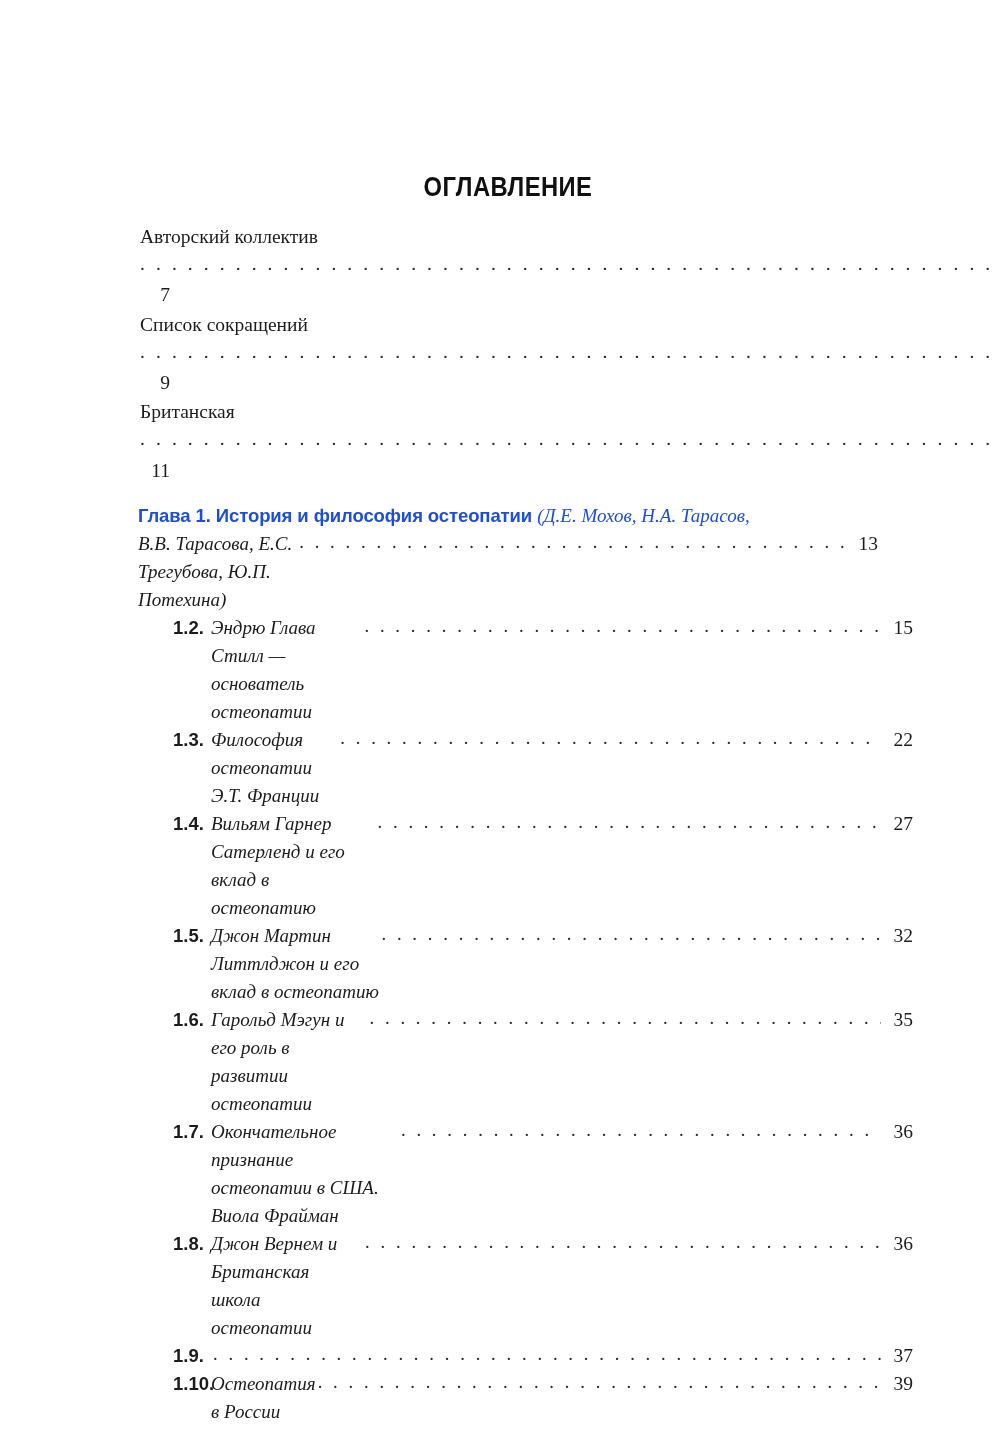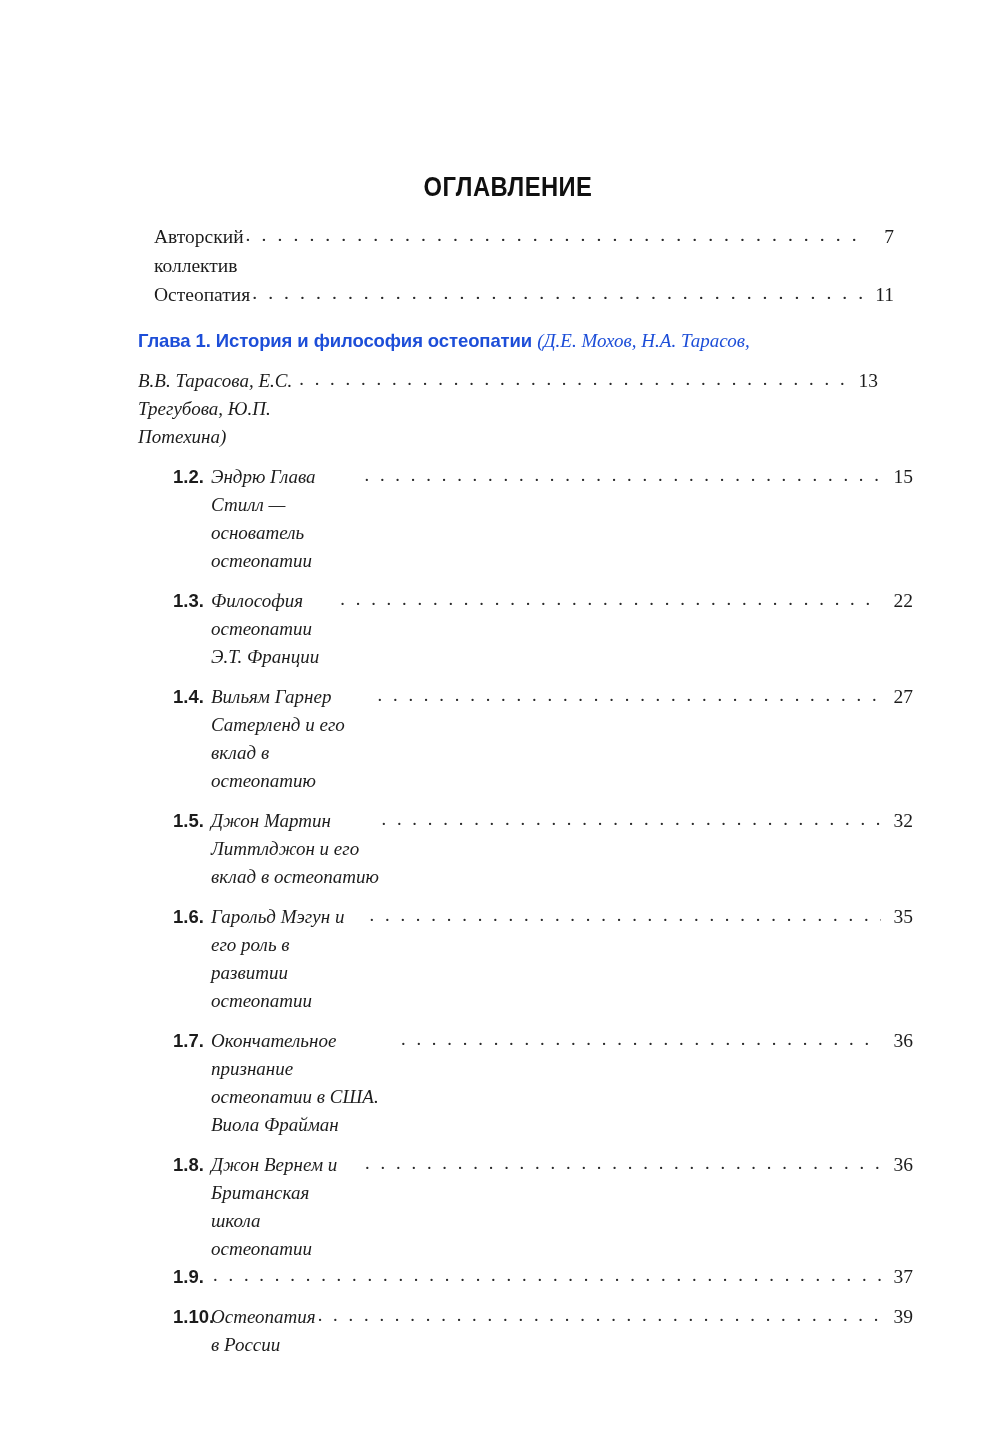--- a/index.html
+++ b/index.html
@@ -79,21 +79,21 @@
     content: ". . . . . . . . . . . . . . . . . . . . . . . . . . . . . . . . . . . . . . . . . . . . . . . . . . . . . . . . . . . . . . . . . . . . . . . . . . . . . . . . . . . . . .";
   }
   .row .pg {
     flex: 0 0 auto;
     text-align: right;
     min-width: 30px;
     white-space: pre;
   }
 
   
-  .lvl0 { margin-left: 16px; }
+  .lvl0 { margin-left: 0; flex-direction: column; }
   .lvl0 .txt { }
 
   
   .chapter {
     margin-top: 17px;
   }
   .chapter-line {
     font-family: "Liberation Sans Narrow", "Liberation Sans", "DejaVu Sans", sans-serif;
     font-weight: bold;
     font-size: 18.5px;
@@ -112,21 +112,20 @@
     font-family: "Liberation Sans Narrow", "Liberation Sans", "DejaVu Sans", sans-serif;
     font-weight: bold;
     font-size: 18.5px;
     line-height: 28px;
   }
   .chapter .row .txt {
     font-family: "Liberation Serif", "DejaVu Serif", serif;
     font-weight: normal;
     font-style: italic;
     font-size: 19px;
-    margin-top: 12px;
   }
   .chapter .row .pg {
     font-family: "Liberation Serif", "DejaVu Serif", serif;
     font-weight: normal;
     font-style: normal;
     font-size: 19.5px;
   }
   .chapter .row .lead {
     font-family: "Liberation Serif", "DejaVu Serif", serif;
     font-weight: normal;
@@ -149,21 +148,26 @@
   <div class="toc-title">ОГЛАВЛЕНИЕ</div>
 
   <div class="toc-body">
 
     <div class="row lvl0">
       <span class="txt">Авторский коллектив</span>
       <span class="lead"></span>
       <span class="pg">7</span>
     </div>
     <div class="row lvl0">
-      <span class="txt">Остеопатия</span>
+      <span class="txt">Список сокращений</span>
+      <span class="lead"></span>
+      <span class="pg">9</span>
+    </div>
+    <div class="row lvl0">
+      <span class="txt">Британская</span>
       <span class="lead"></span>
       <span class="pg">11</span>
     </div>
 
     <div class="chapter">
 
       <div class="chapter-line"><span>Глава 1. История и философия остеопатии </span><span class="authors">(Д.Е. Мохов, Н.А. Тарасов,</span></div>
 
       <div class="row">
         <span class="txt">В.В. Тарасова, Е.С. Трегубова, Ю.П. Потехина)</span>

